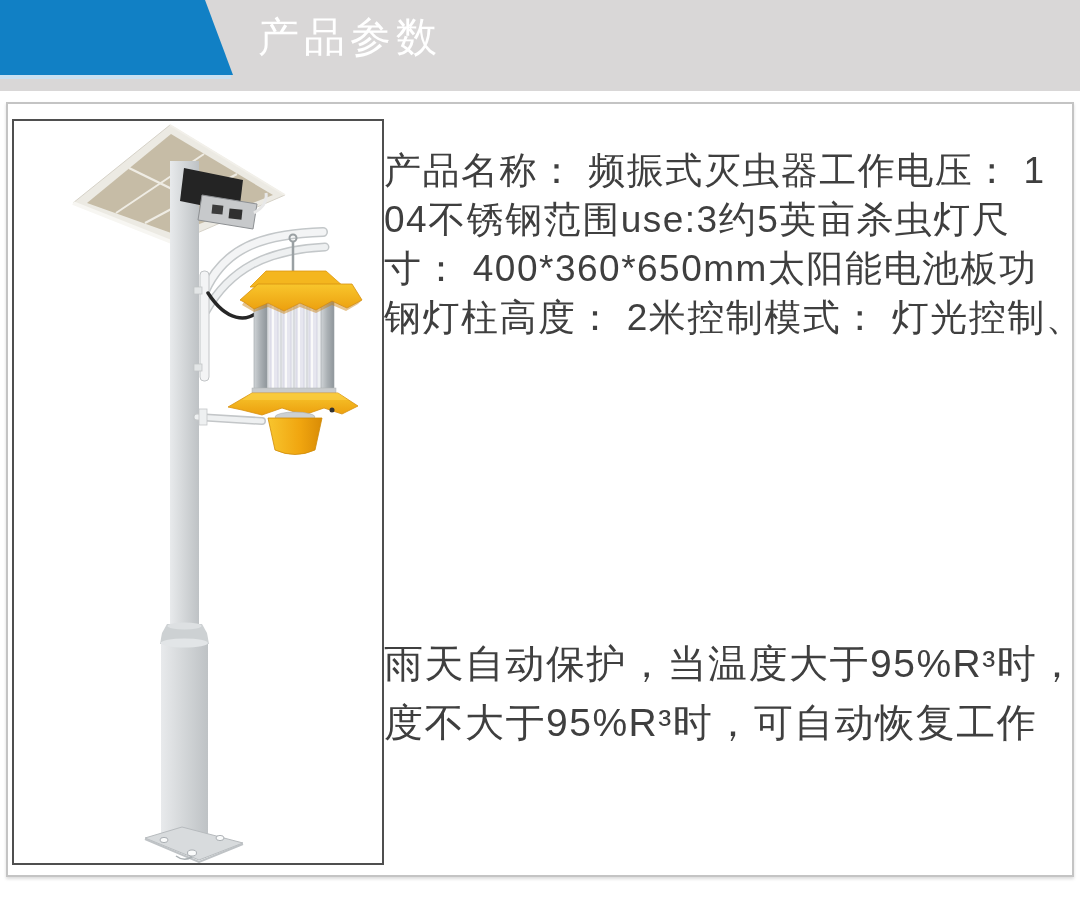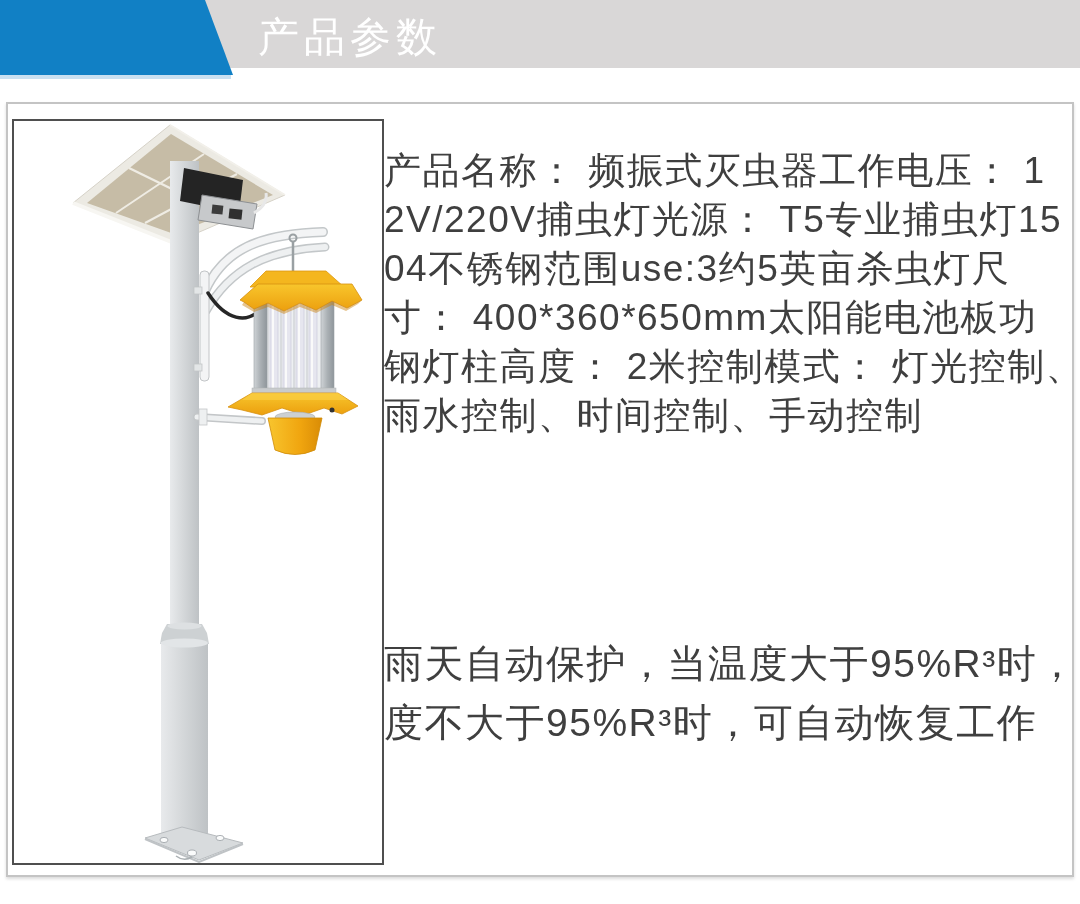--- a/index.html
+++ b/index.html
@@ -1,20 +1,20 @@
 <!DOCTYPE html>
 <html><head>
 <meta charset="utf-8">
 <style>
   html,body{margin:0;padding:0;background:#ffffff;}
   body{width:1080px;height:904px;position:relative;overflow:hidden;
        font-family:"Liberation Sans","DejaVu Sans",sans-serif;}
 
   
-  .header-bar{position:absolute;left:0;top:0;width:1080px;height:68px;background:#d9d7d7;}
+  .header-bar{position:absolute;left:0;top:0;width:1080px;height:91px;background:#d9d7d7;}
   .header-accent{position:absolute;left:0;top:0;width:233px;height:75px;background:#1180c5;
                  clip-path:polygon(0 0,205px 0,233px 75px,0 75px);}
   .header-accent-underline{position:absolute;left:0;top:75px;width:231px;height:4px;background:#c9e0f1;}
   .page-title{position:absolute;left:258px;top:0;height:75px;line-height:75px;margin:0;
               font-size:41px;font-weight:400;color:#ffffff;letter-spacing:5px;white-space:nowrap;}
 
   
   .content-box{position:absolute;left:6px;top:102px;width:1064px;height:771px;background:#ffffff;
                border:2px solid #c4c4c4;box-shadow:0 2px 3px rgba(0,0,0,.14);}
 
@@ -142,25 +142,23 @@
         <ellipse cx="150" cy="719" rx="4" ry="2.6" fill="#fafbfb" stroke="#9aa0a4" stroke-width="0.8"></ellipse>
         <ellipse cx="206" cy="717" rx="4" ry="2.6" fill="#fafbfb" stroke="#9aa0a4" stroke-width="0.8"></ellipse>
         <ellipse cx="178" cy="732" rx="4.5" ry="3" fill="#fafbfb" stroke="#9aa0a4" stroke-width="0.8"></ellipse>
         <path d="M162,735 q8,6 16,1" stroke="#aab0b3" stroke-width="1.5" fill="none"></path>
       </g>
     </svg>
   </figure>
 
   <div class="spec-block">
     <div class="spec-line">产品名称： 频振式灭虫器工作电压： 1</div>
-    <div class="spec-line">2V/220V捕虫灯光源： T5专业捕虫灯15</div>
     <div class="spec-line">04不锈钢范围use:3约5英亩杀虫灯尺</div>
     <div class="spec-line">寸： 400*360*650mm太阳能电池板功</div>
     <div class="spec-line">钢灯柱高度： 2米控制模式： 灯光控制、</div>
-    <div class="spec-line">雨水控制、时间控制、手动控制</div>
   </div>
 
   <div class="desc-block">
     <div class="desc-line">雨天自动保护，当温度大于95%R³时，</div>
     <div class="desc-line">度不大于95%R³时，可自动恢复工作</div>
   </div>
 
 </div>
 
 </body></html>

